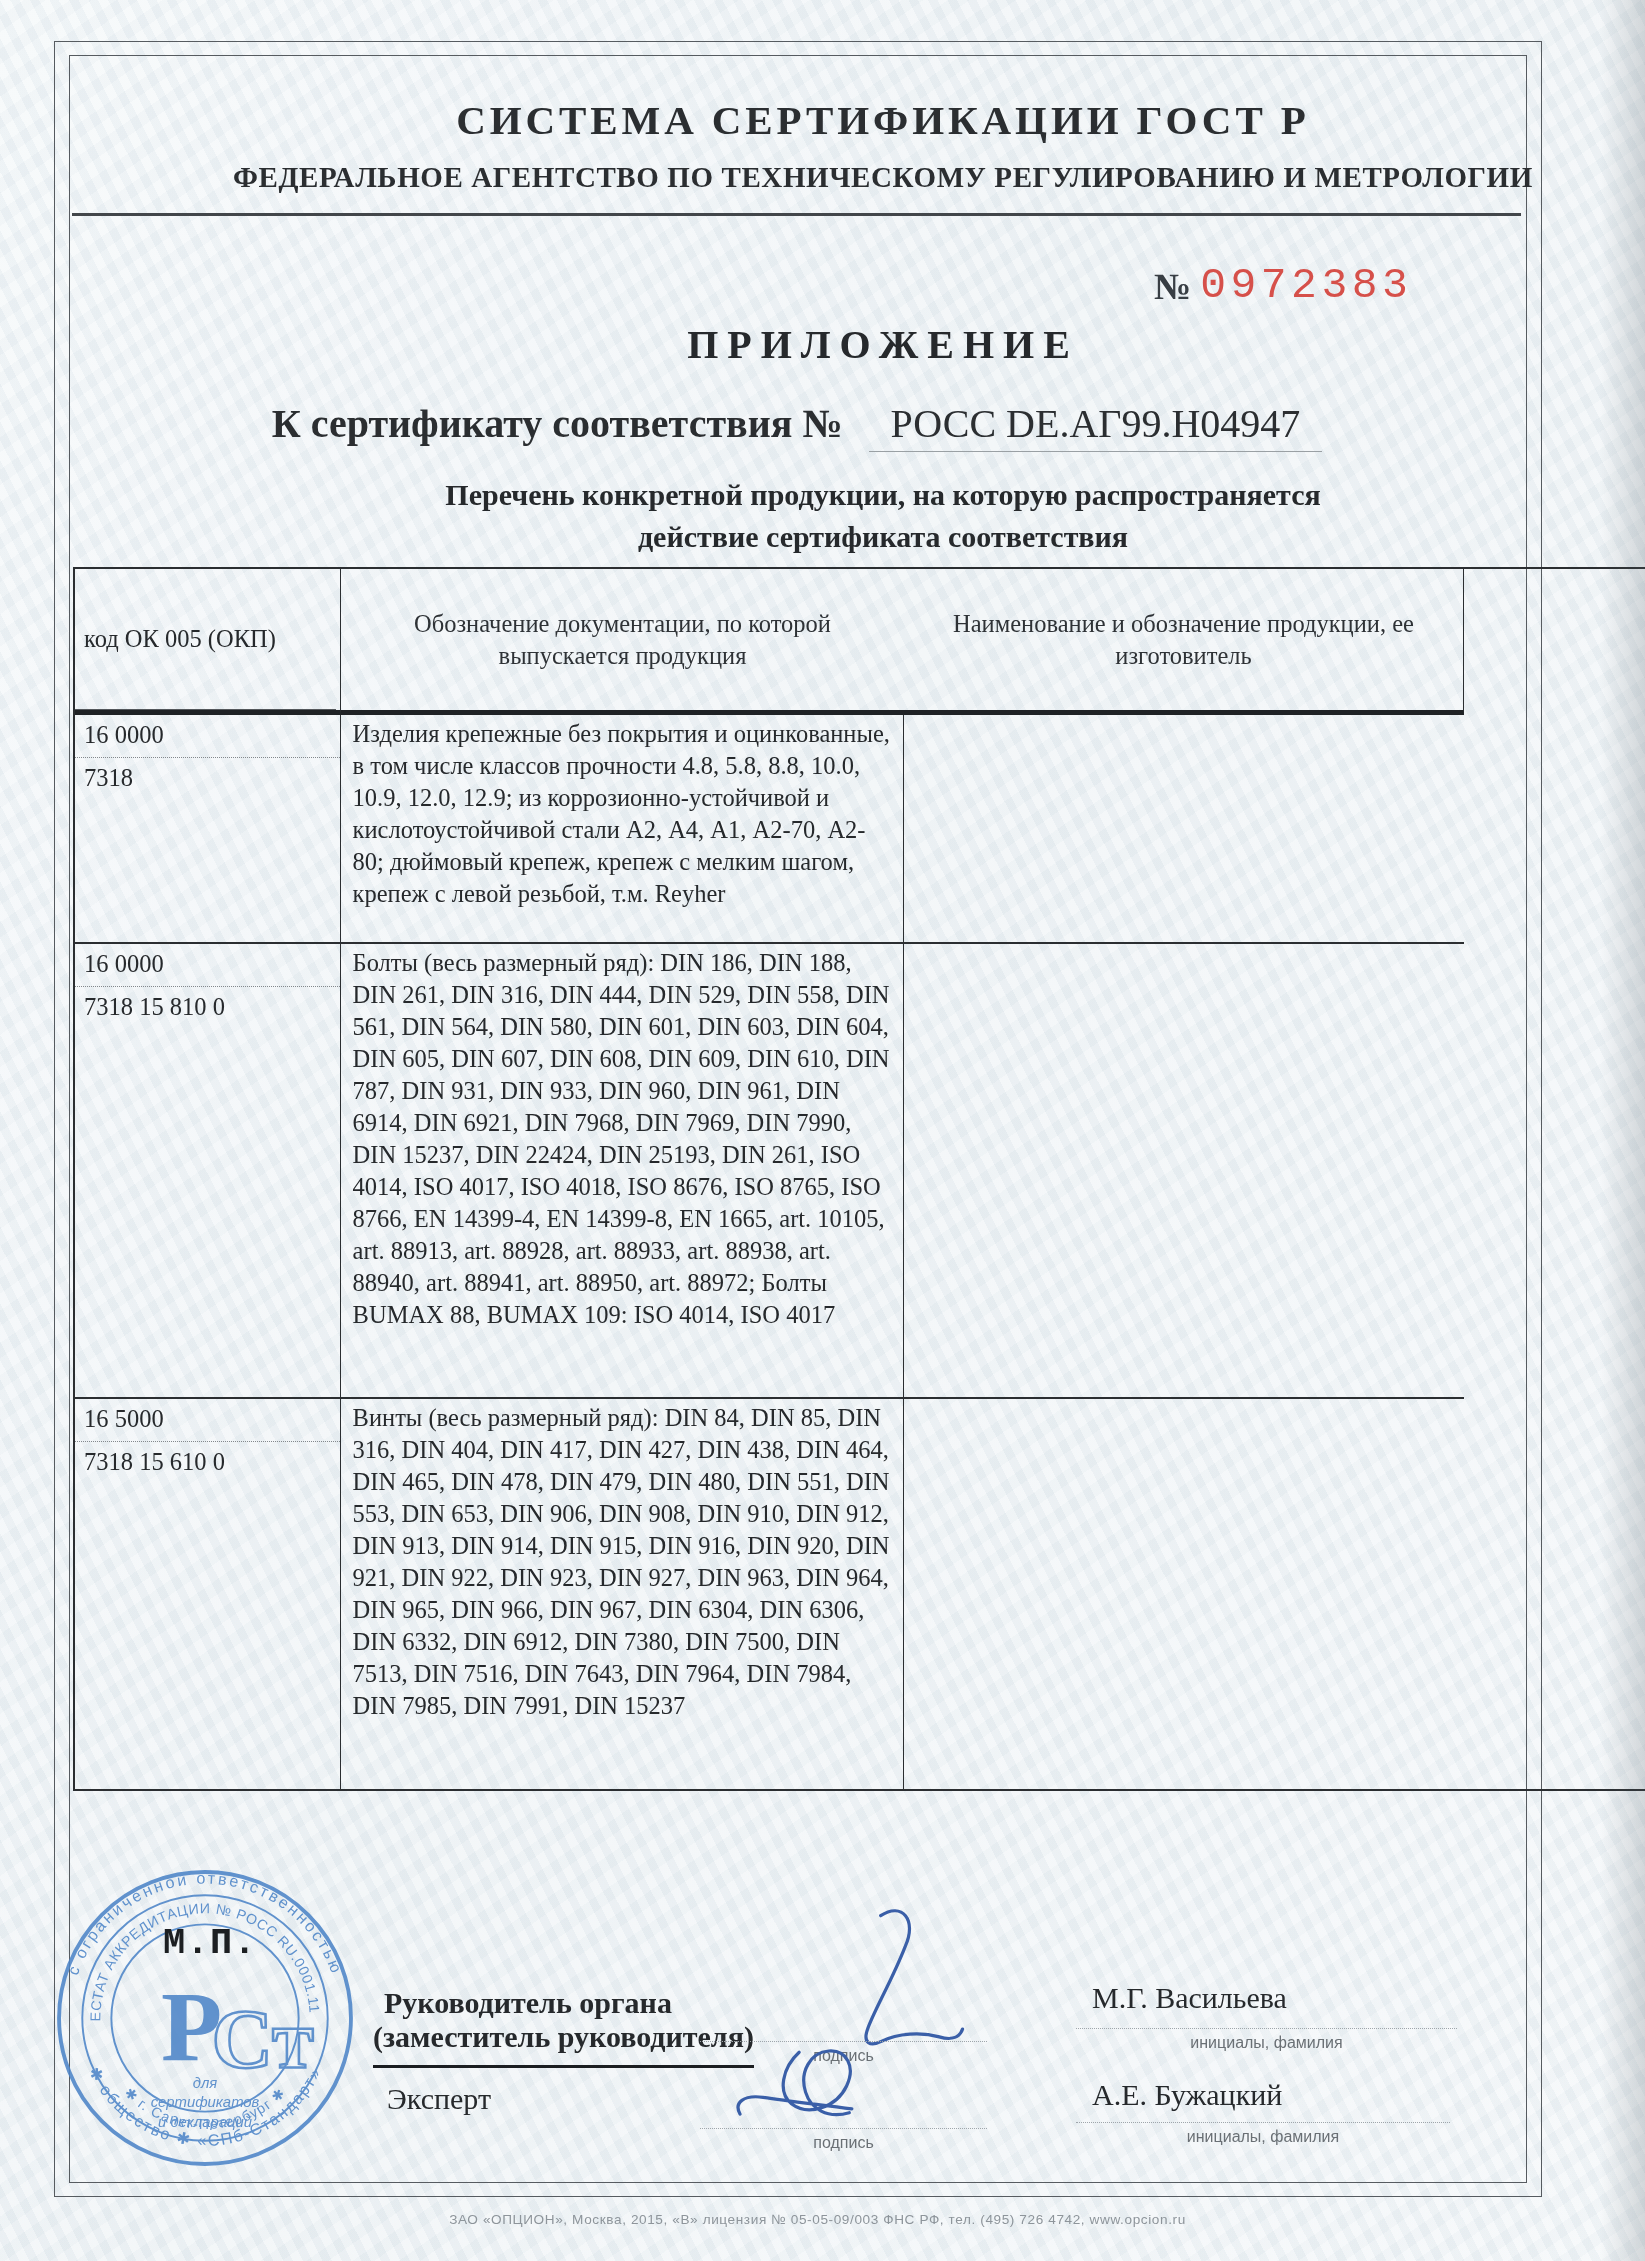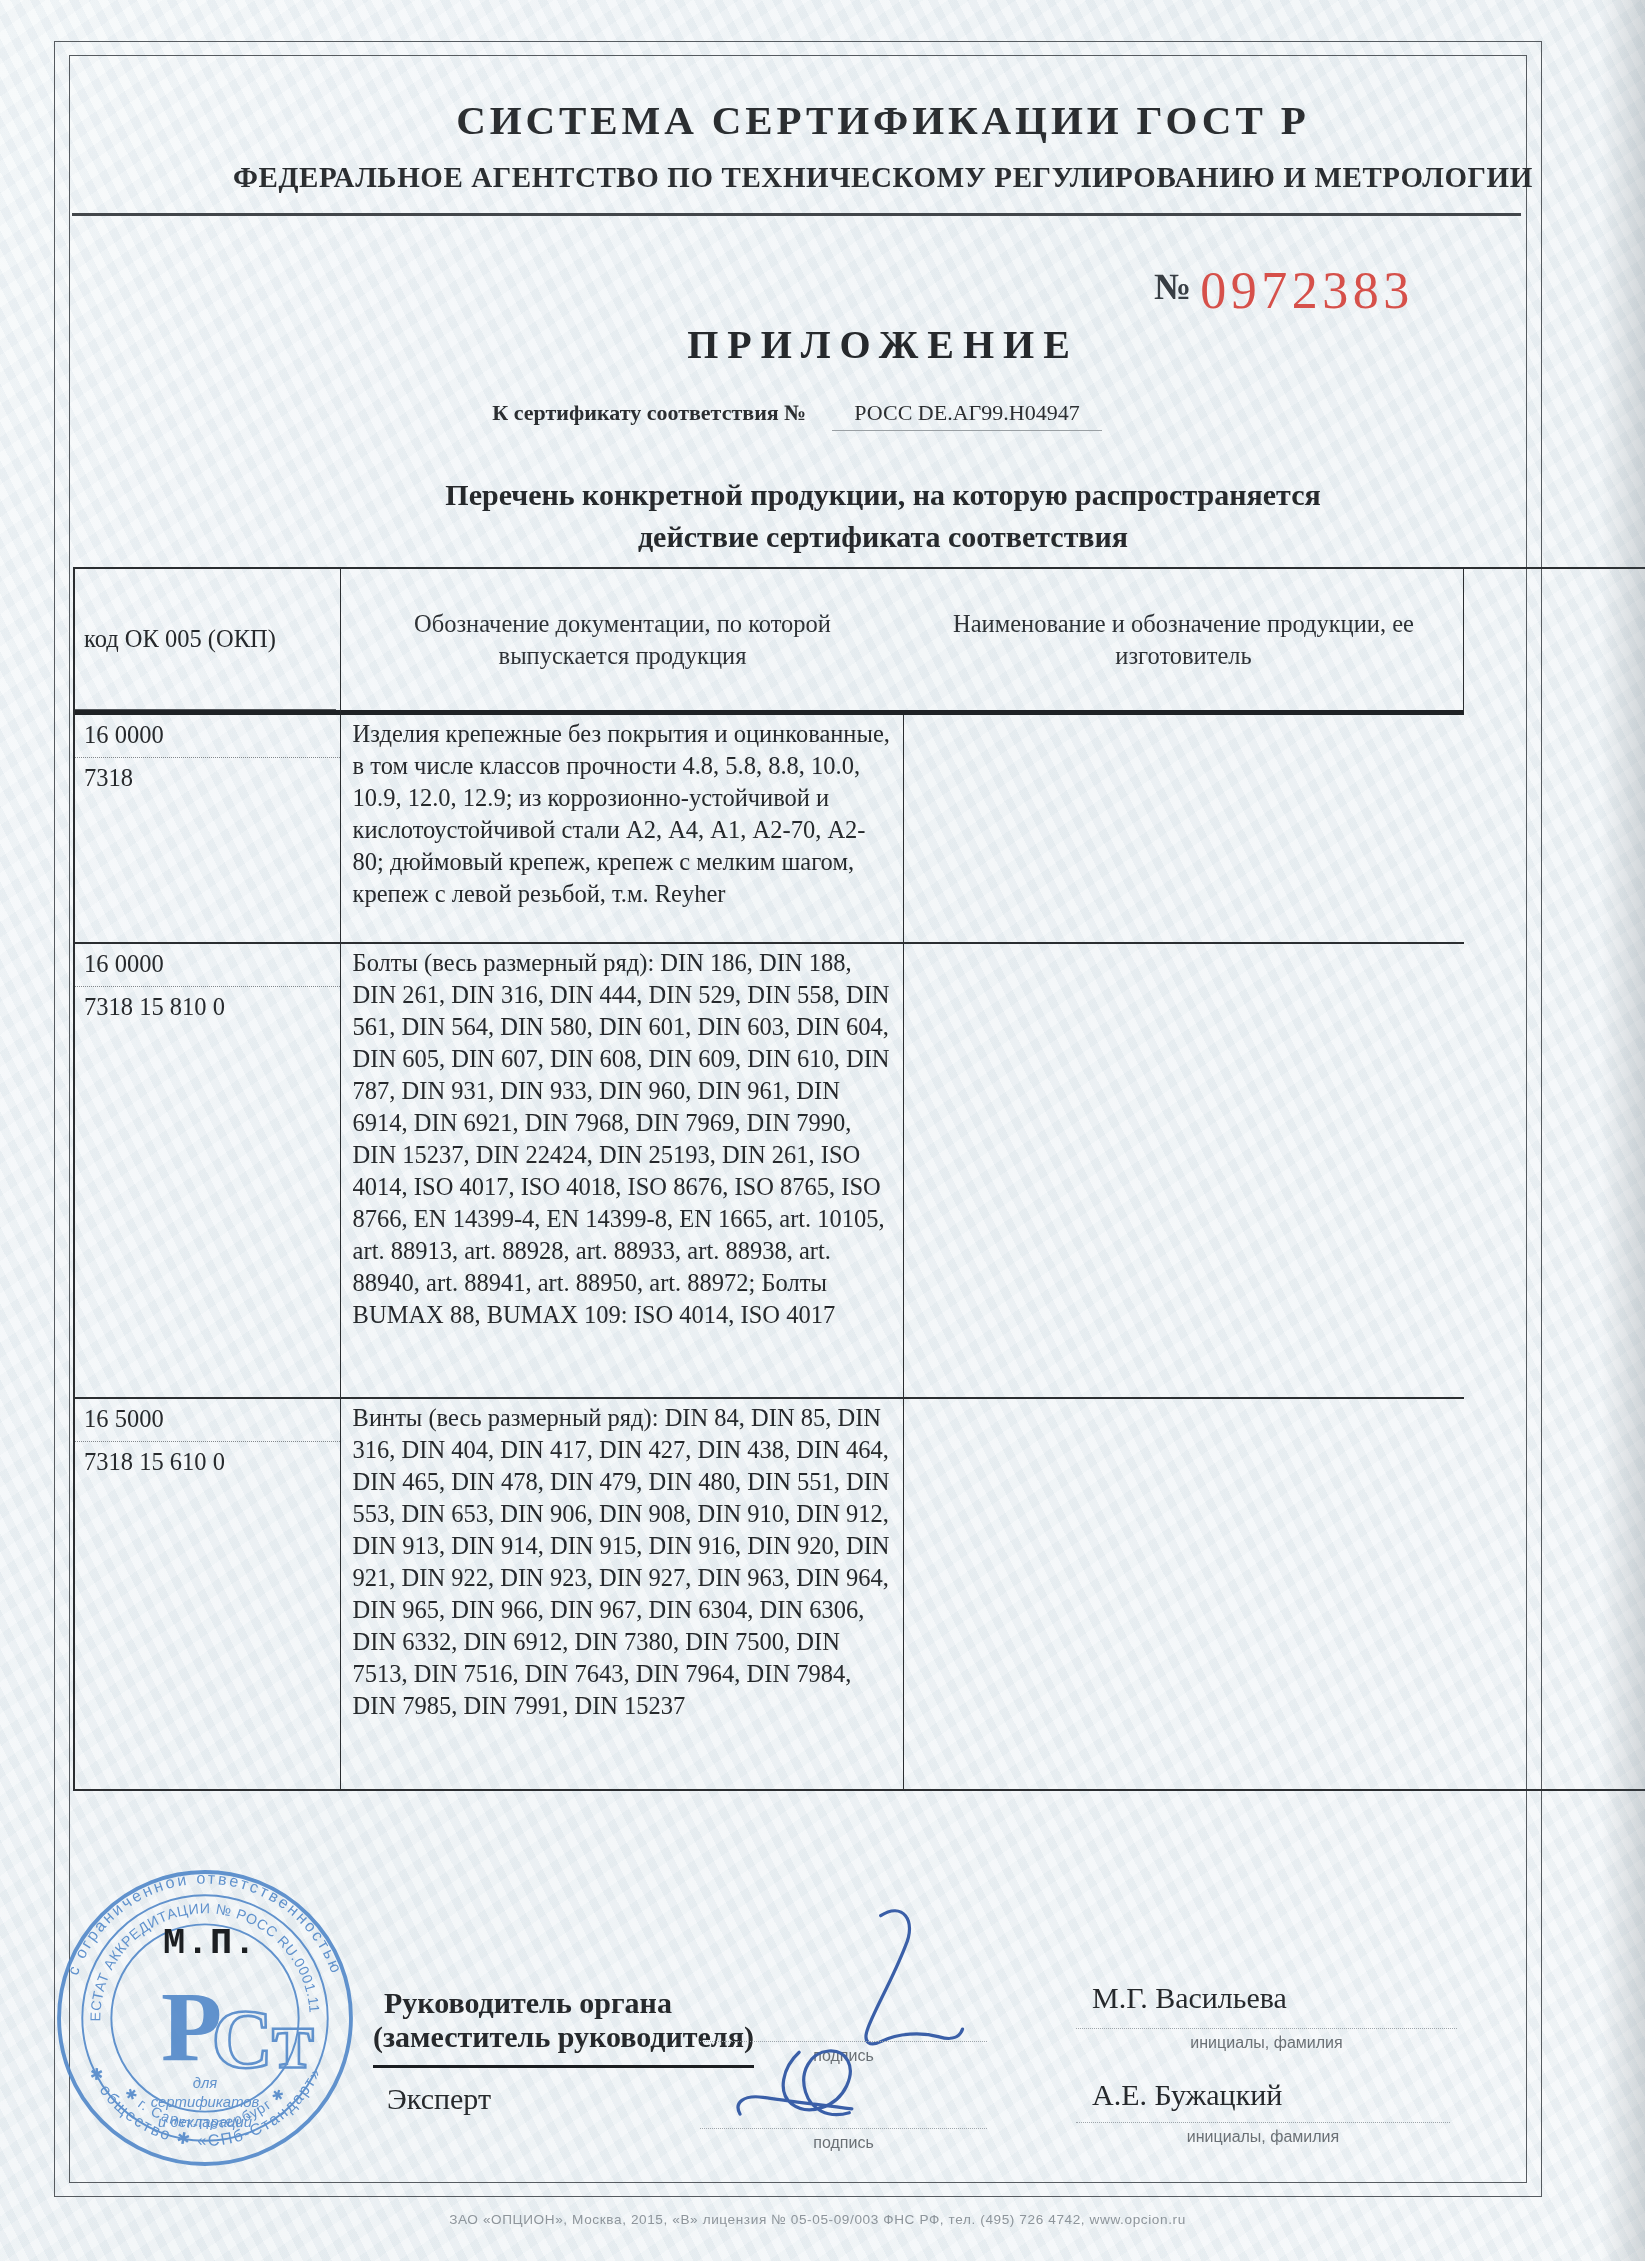--- a/index.html
+++ b/index.html
@@ -26,27 +26,27 @@
   .frame-inner{position:absolute;left:69px;top:55px;width:1456px;height:2126px;border:1.9px solid #565b60;}
 
   .centerband{position:absolute;left:69px;width:1628px;text-align:center;}
   .sys-title{top:96px;font-size:41px;font-weight:bold;letter-spacing:3.9px;color:#2b2e31;}
   .agency{top:161px;font-size:29px;font-weight:bold;letter-spacing:0.6px;color:#2b2e31;}
   .head-rule{position:absolute;left:72px;top:213px;width:1449px;height:3.2px;background:#42464a;}
 
   .doc-number{position:absolute;left:1154px;top:265px;display:flex;align-items:flex-start;gap:9px;}
   .doc-number .nosign{font-size:37px;font-weight:bold;color:#383e44;}
   .doc-number .digits{
-    font-family:Liberation Serif, serif;
-    font-size:52px;letter-spacing:4.5px;color:#d6504a;font-weight:normal;margin-top:-3.9px;
+    font-family:Liberation Mono, monospace;
+    font-size:43px;letter-spacing:4.5px;color:#d6504a;font-weight:normal;margin-top:-3.9px;
   }
 
   .appendix{top:321px;font-size:40px;font-weight:bold;letter-spacing:9px;color:#26292c;}
 
-  .certline{position:absolute;left:69px;top:400px;width:1456px;display:flex;justify-content:center;align-items:baseline;gap:26px;font-size:22px;}
+  .certline{position:absolute;left:69px;top:400px;width:1456px;display:flex;justify-content:center;align-items:baseline;gap:26px;font-size:40px;}
   .certline .lbl{font-weight:bold;color:#2b2e31;}
   .certline .val{border-bottom:1.9px solid #9aa0a4;padding:0 22px 3.9px 22px;color:#2b2e31;}
 
   .purpose1{top:478px;font-size:30px;font-weight:bold;}
   .purpose2{top:520px;font-size:30px;font-weight:bold;}
 
   .tbl{
     position:absolute;left:73px;top:567px;width:1635px;
     display:grid;grid-template-columns:266px 563px 560px;grid-template-rows:146px 229px 455px 390px;
     border:2.6px solid #2b2e31;box-sizing:border-box;

